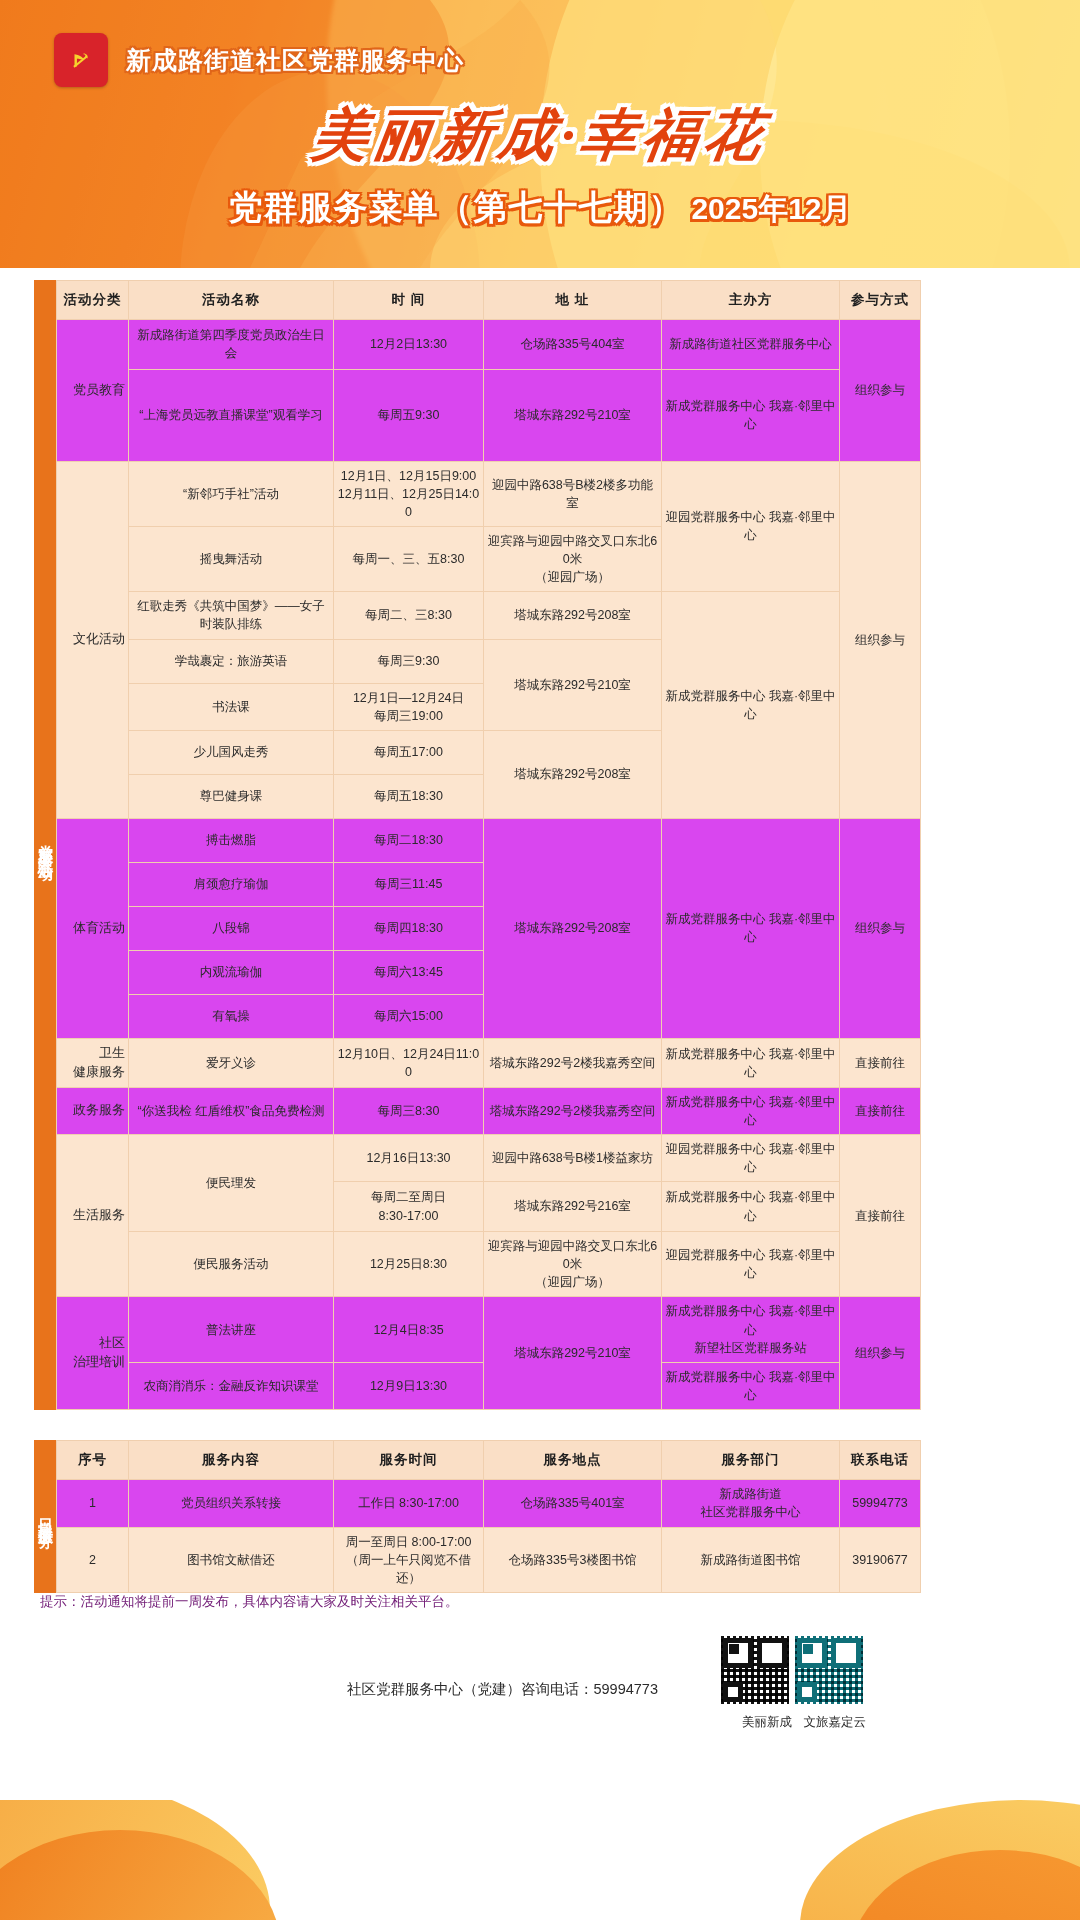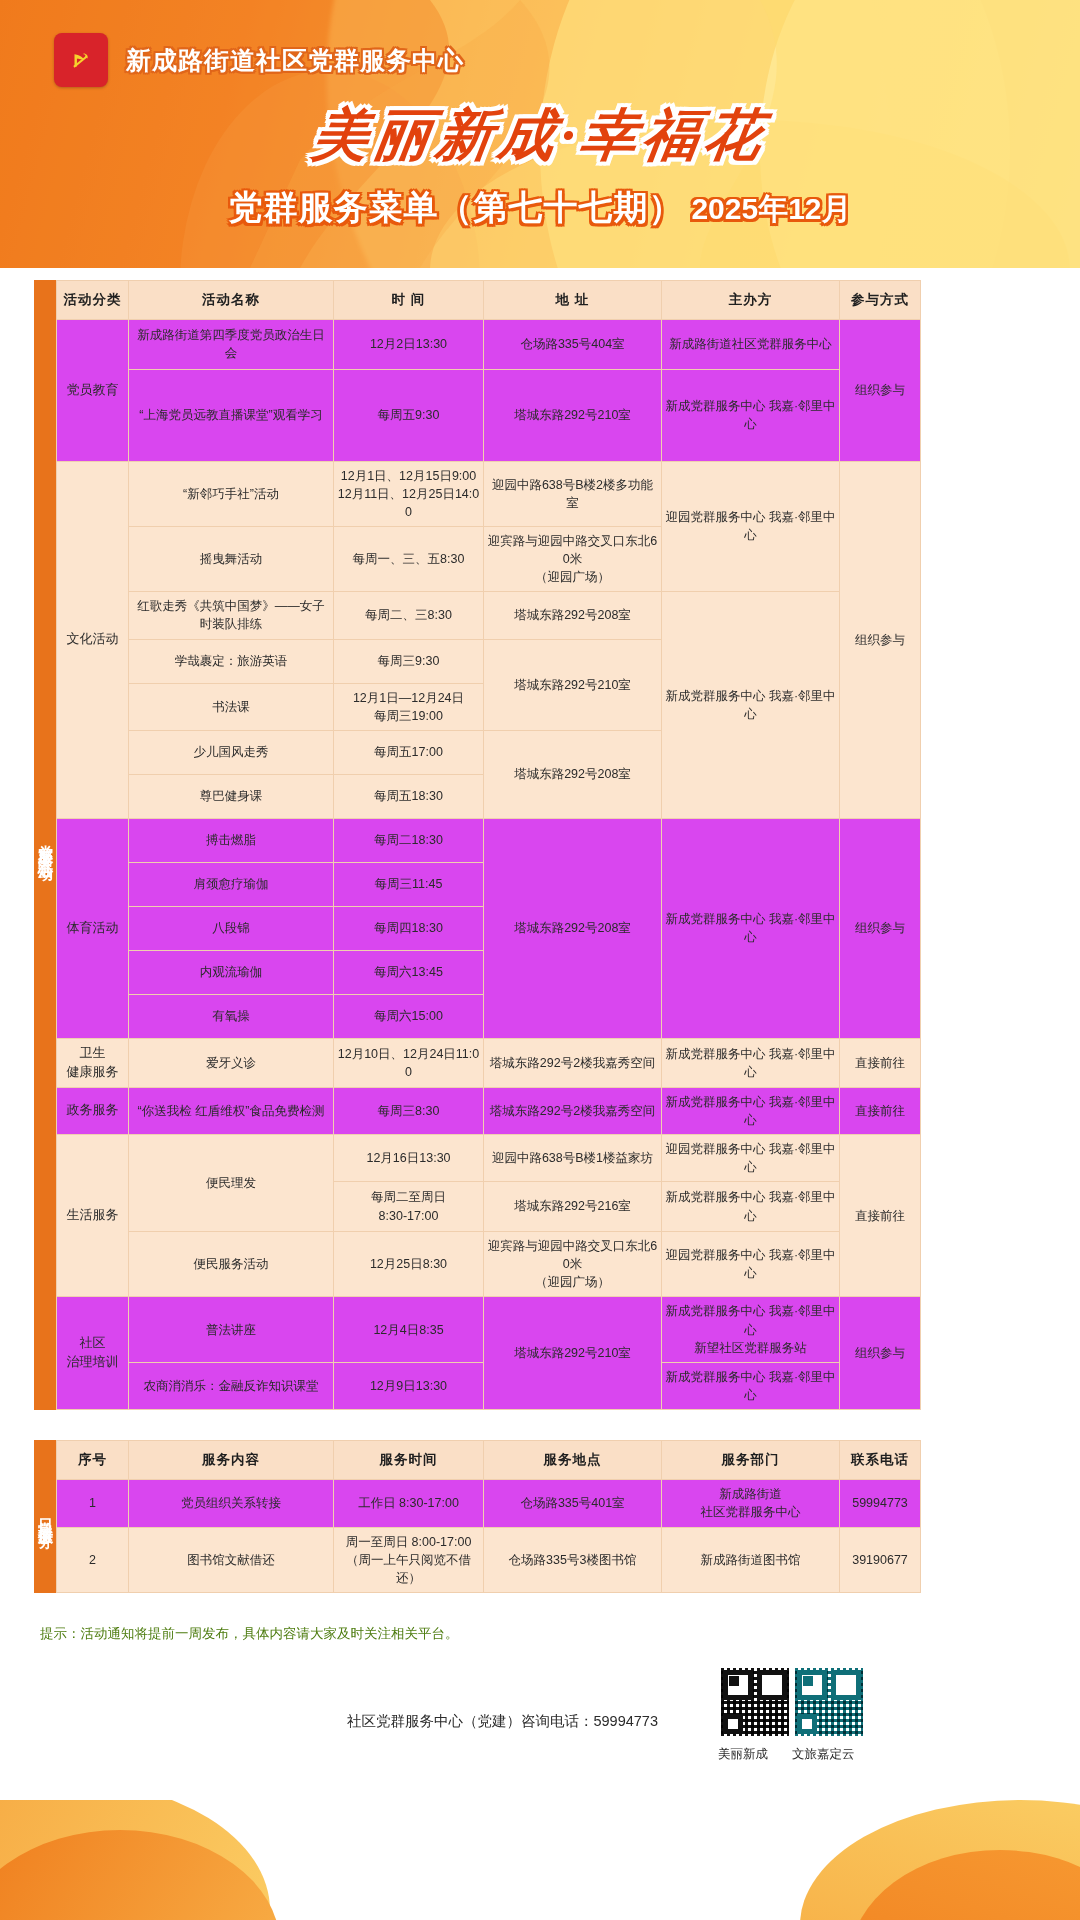--- a/index.html
+++ b/index.html
@@ -91,36 +91,36 @@
     font-size:12.5px; color:#2b2b2b; text-align:center;
     padding:5px 3px; line-height:1.45; vertical-align:middle;
     word-break:break-all;
   }
   thead th{
     background:#fadfc6; font-weight:bold; font-size:13.5px; color:#1f1f1f;
     padding:9px 3px; letter-spacing:1px;
   }
   tr.tint td{ background:#fce5cf; }
   tr.plain td{ background:#d946ef; }
-  .cat{font-size:13px;}
+  .cat{font-size:13px;text-align:right;}
 
   .gap{height:18px;}
 
   .tip{
-    font-size:13.5px;color:#4d7c0f;margin-top:32px;padding-left:6px;
+    font-size:13.5px;color:#701a75;margin-top:0;padding-left:6px;
   }
   .footer{
     display:flex; align-items:flex-start; justify-content:flex-end;
     margin-top:22px; padding-right:10px; 
   }
   .contacts{
     text-align:right; padding-top:42px; font-size:14.5px; color:#2b2b2b; line-height:2.0;
     margin-right:60px;
   }
-  .qrbox{text-align:left;}
+  .qrbox{text-align:right;}
   .qr{
     width:74px;height:74px;background:#fff;margin:0 auto;
     background-image:
       repeating-linear-gradient(0deg,#111 0 3px,transparent 3px 6px),
       repeating-linear-gradient(90deg,#111 0 3px,transparent 3px 6px);
     background-size:6px 6px, 6px 6px;
     background-blend-mode:multiply;
     border:3px solid #fff;
     position:relative;
     overflow:hidden;

